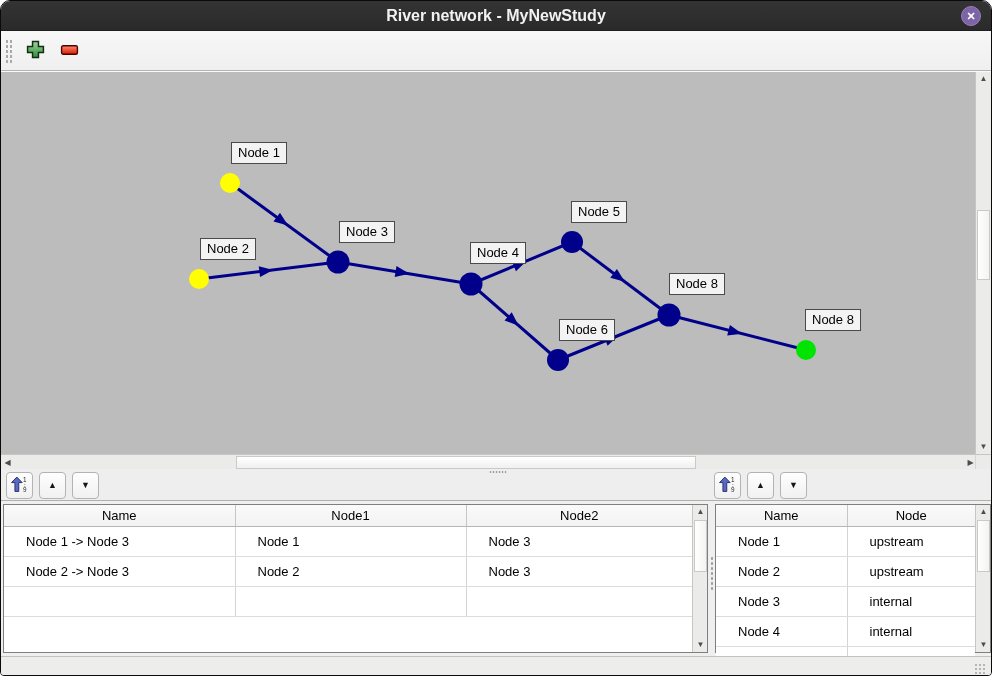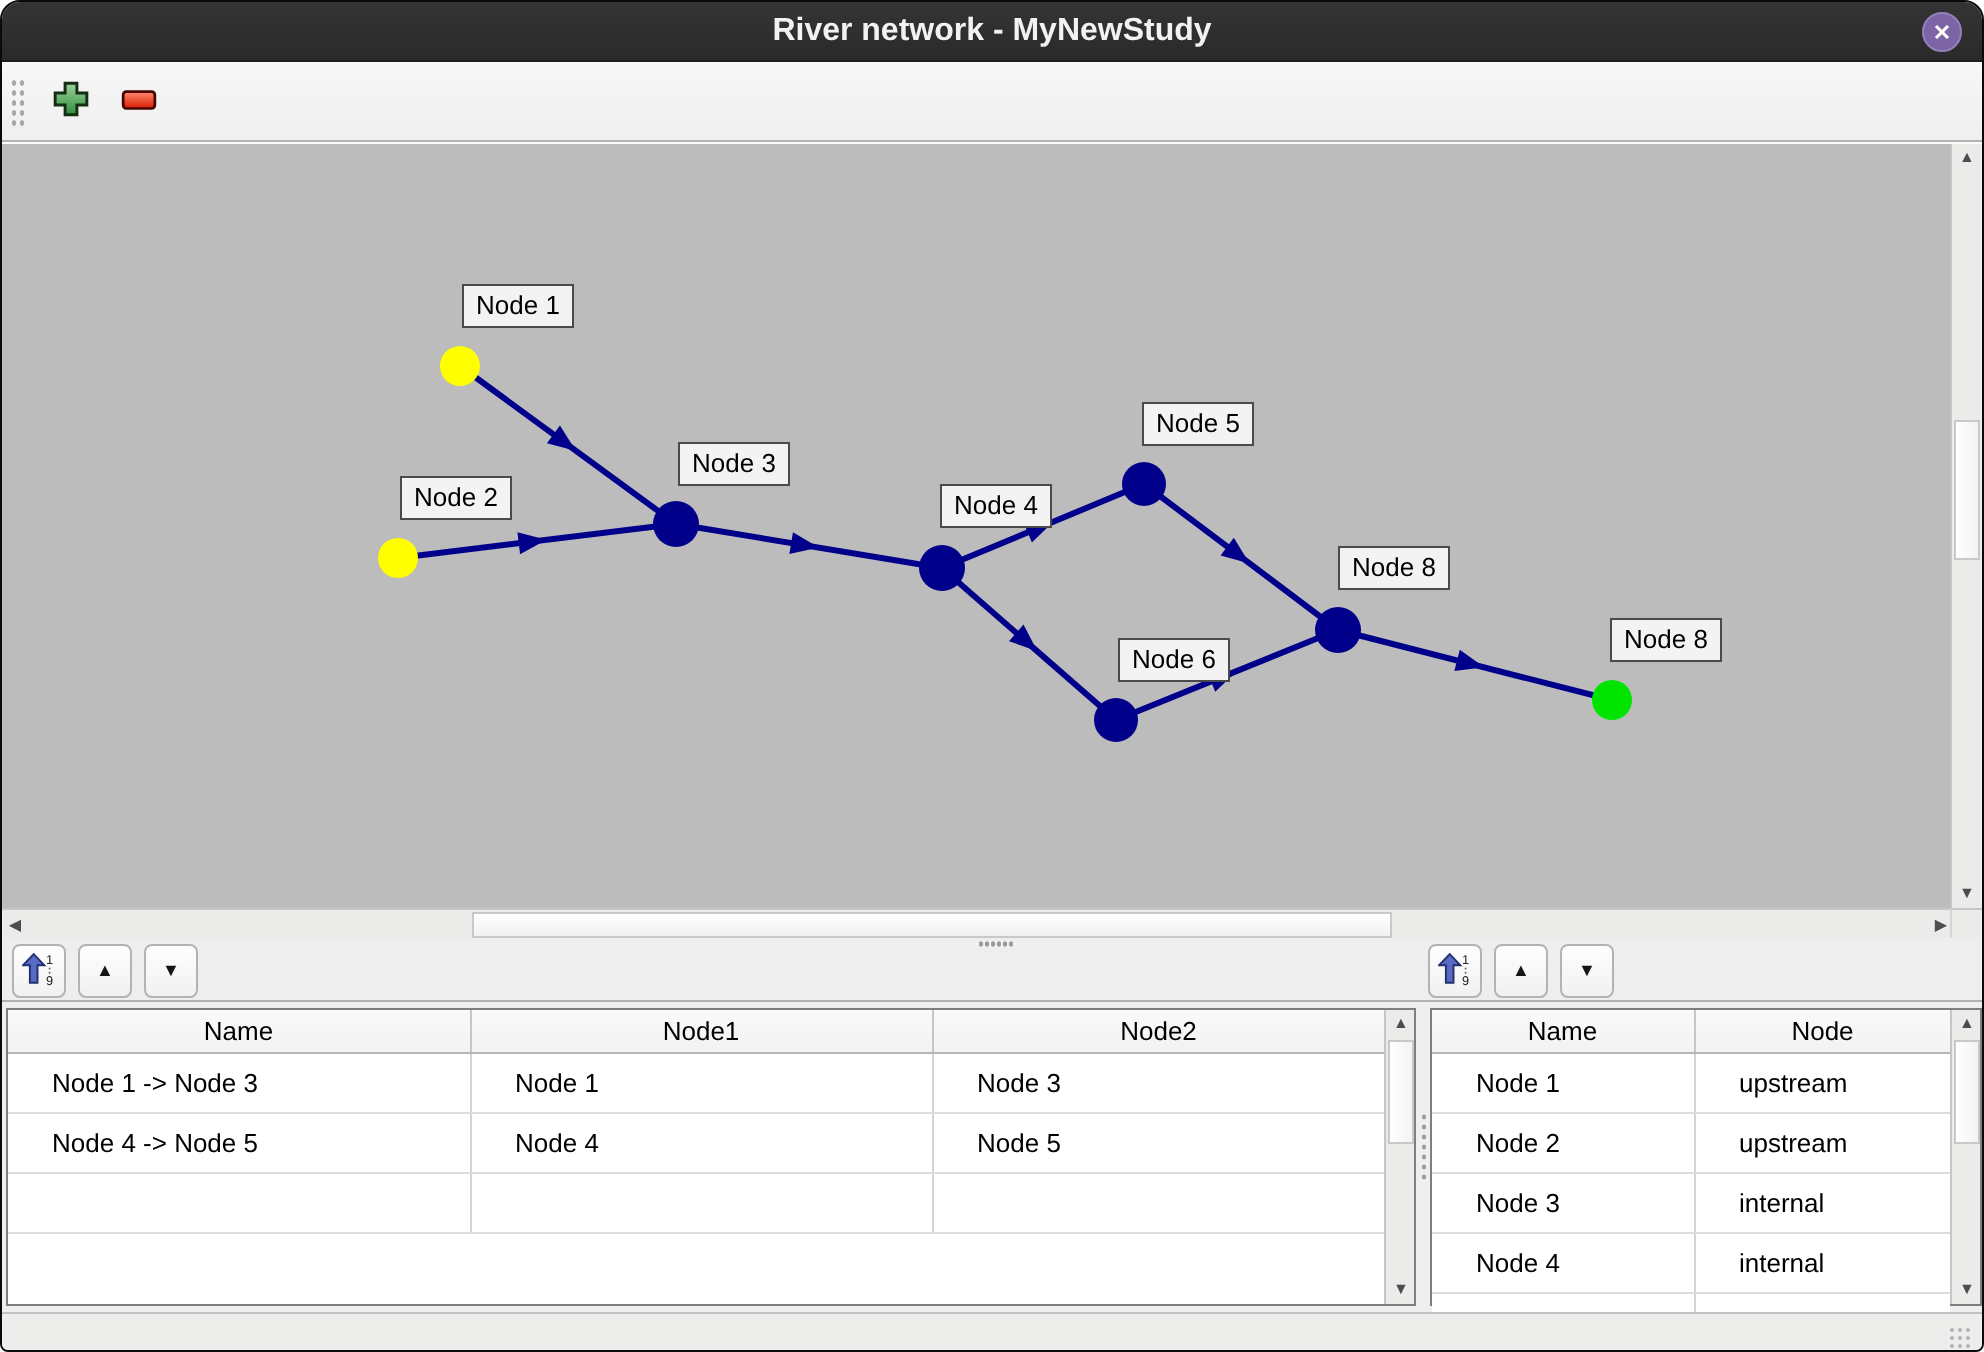--- a/index.html
+++ b/index.html
@@ -246,23 +246,23 @@
               <th>Node2</th>
             </tr>
           </thead>
         <tbody>
             <tr>
               <td>Node 1 -&gt; Node 3</td>
               <td>Node 1</td>
               <td>Node 3</td>
             </tr>
             <tr>
-              <td>Node 4 -&gt; Node 5</td>
-              <td>Node 4</td>
-              <td>Node 5</td>
+              <td>Node 2 -&gt; Node 3</td>
+              <td>Node 2</td>
+              <td>Node 3</td>
             </tr>
             <tr>
               <td></td>
               <td></td>
               <td></td>
             </tr>
           </tbody>
       </table>
       <div class="tbl-scroll">
         <span class="sb-arrow" style="top:0;">▲</span>

